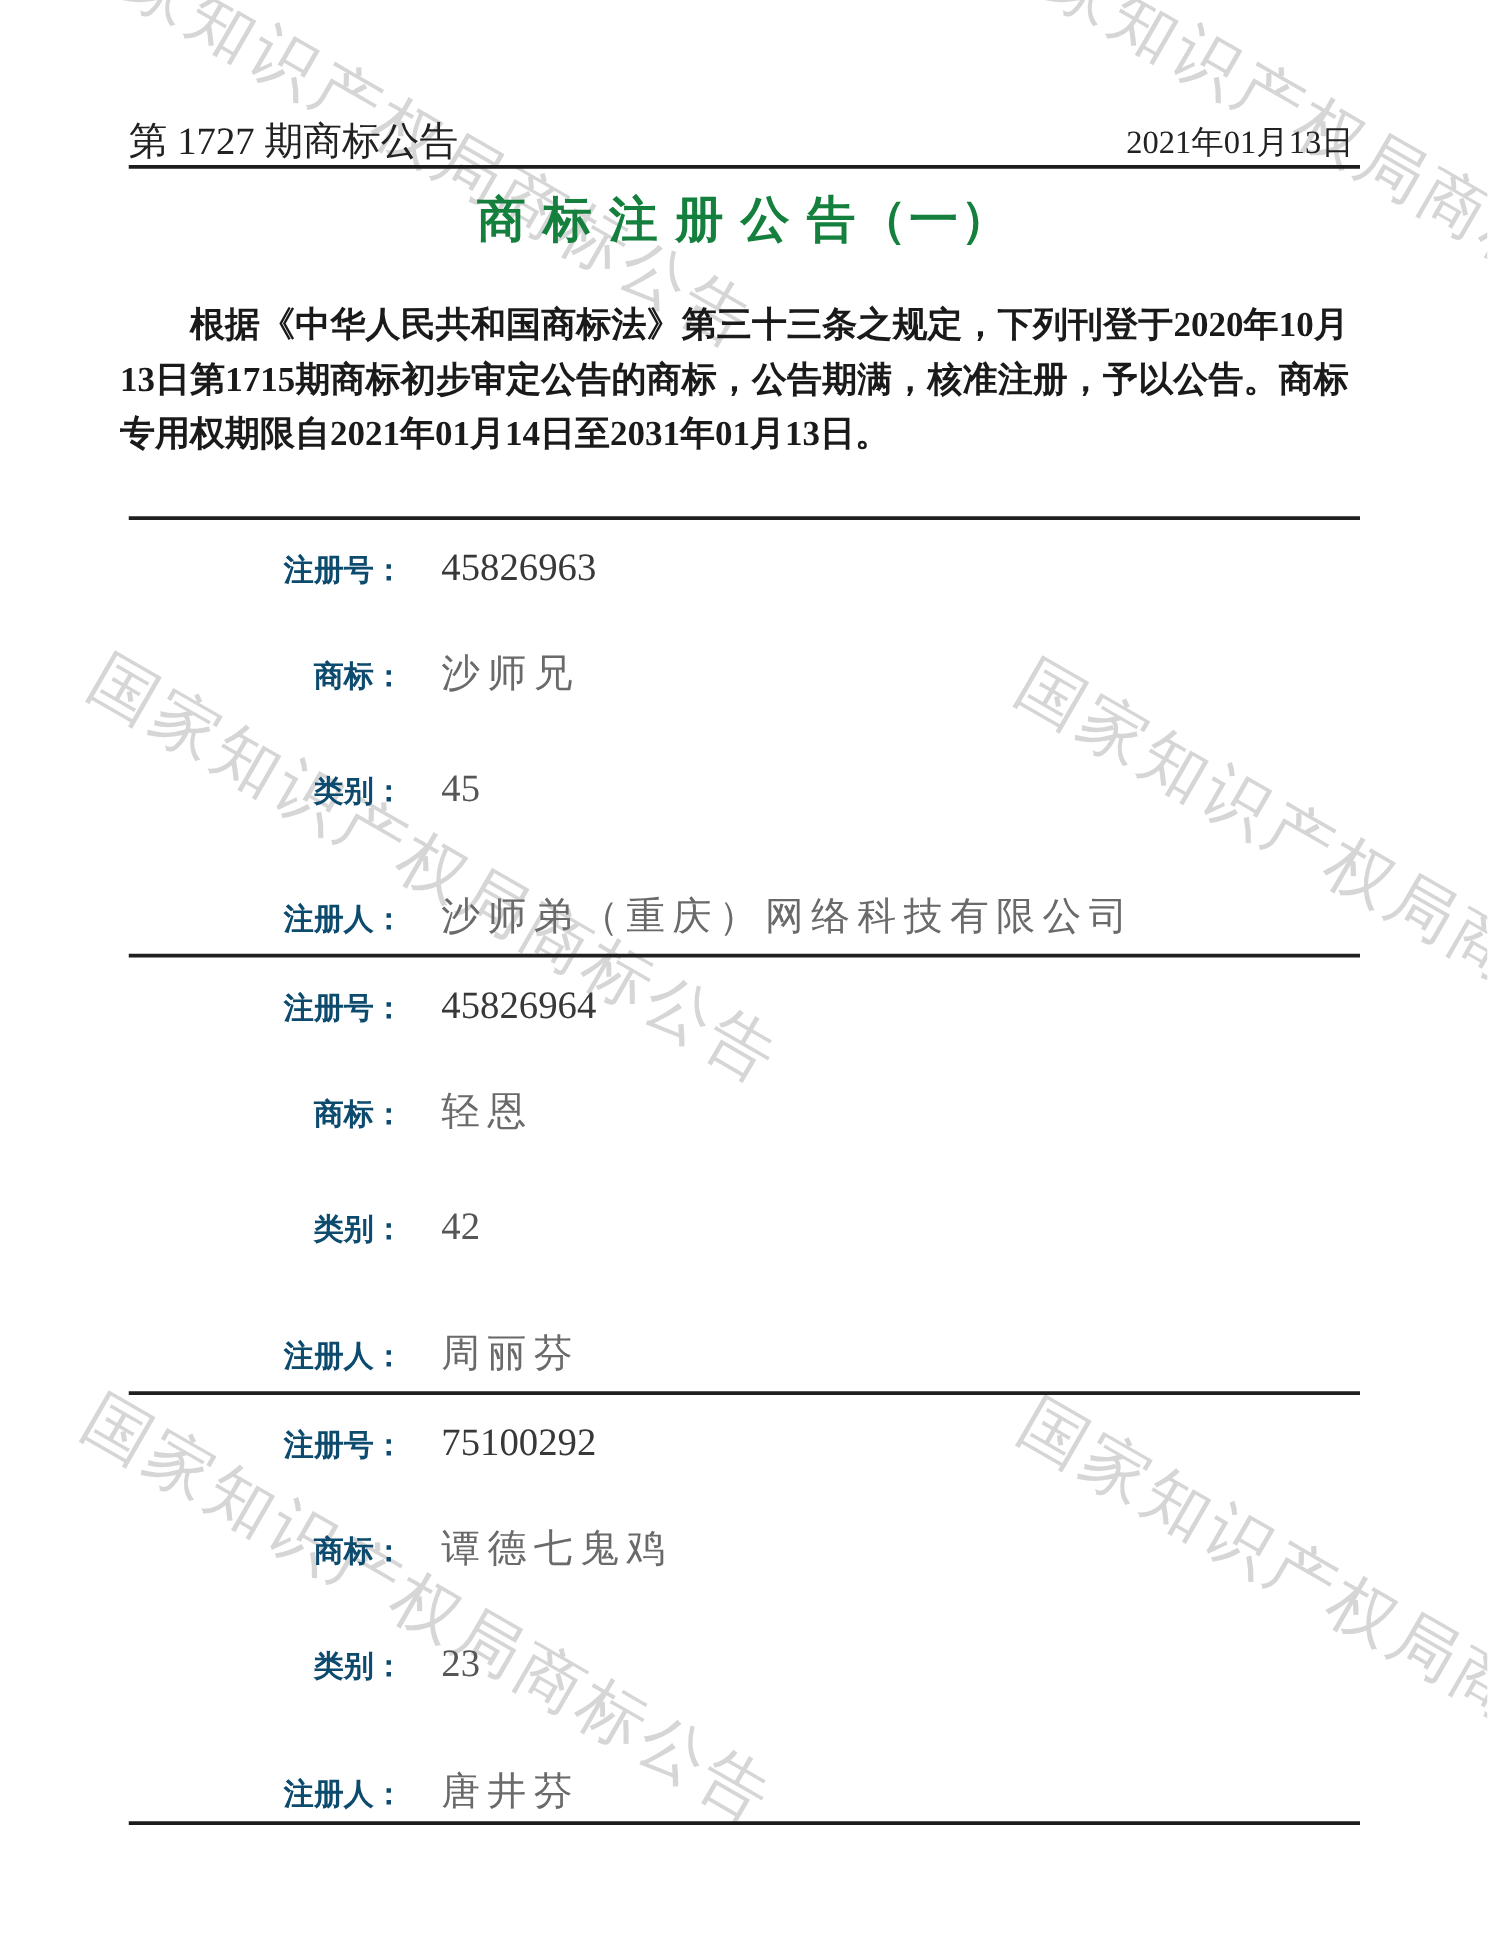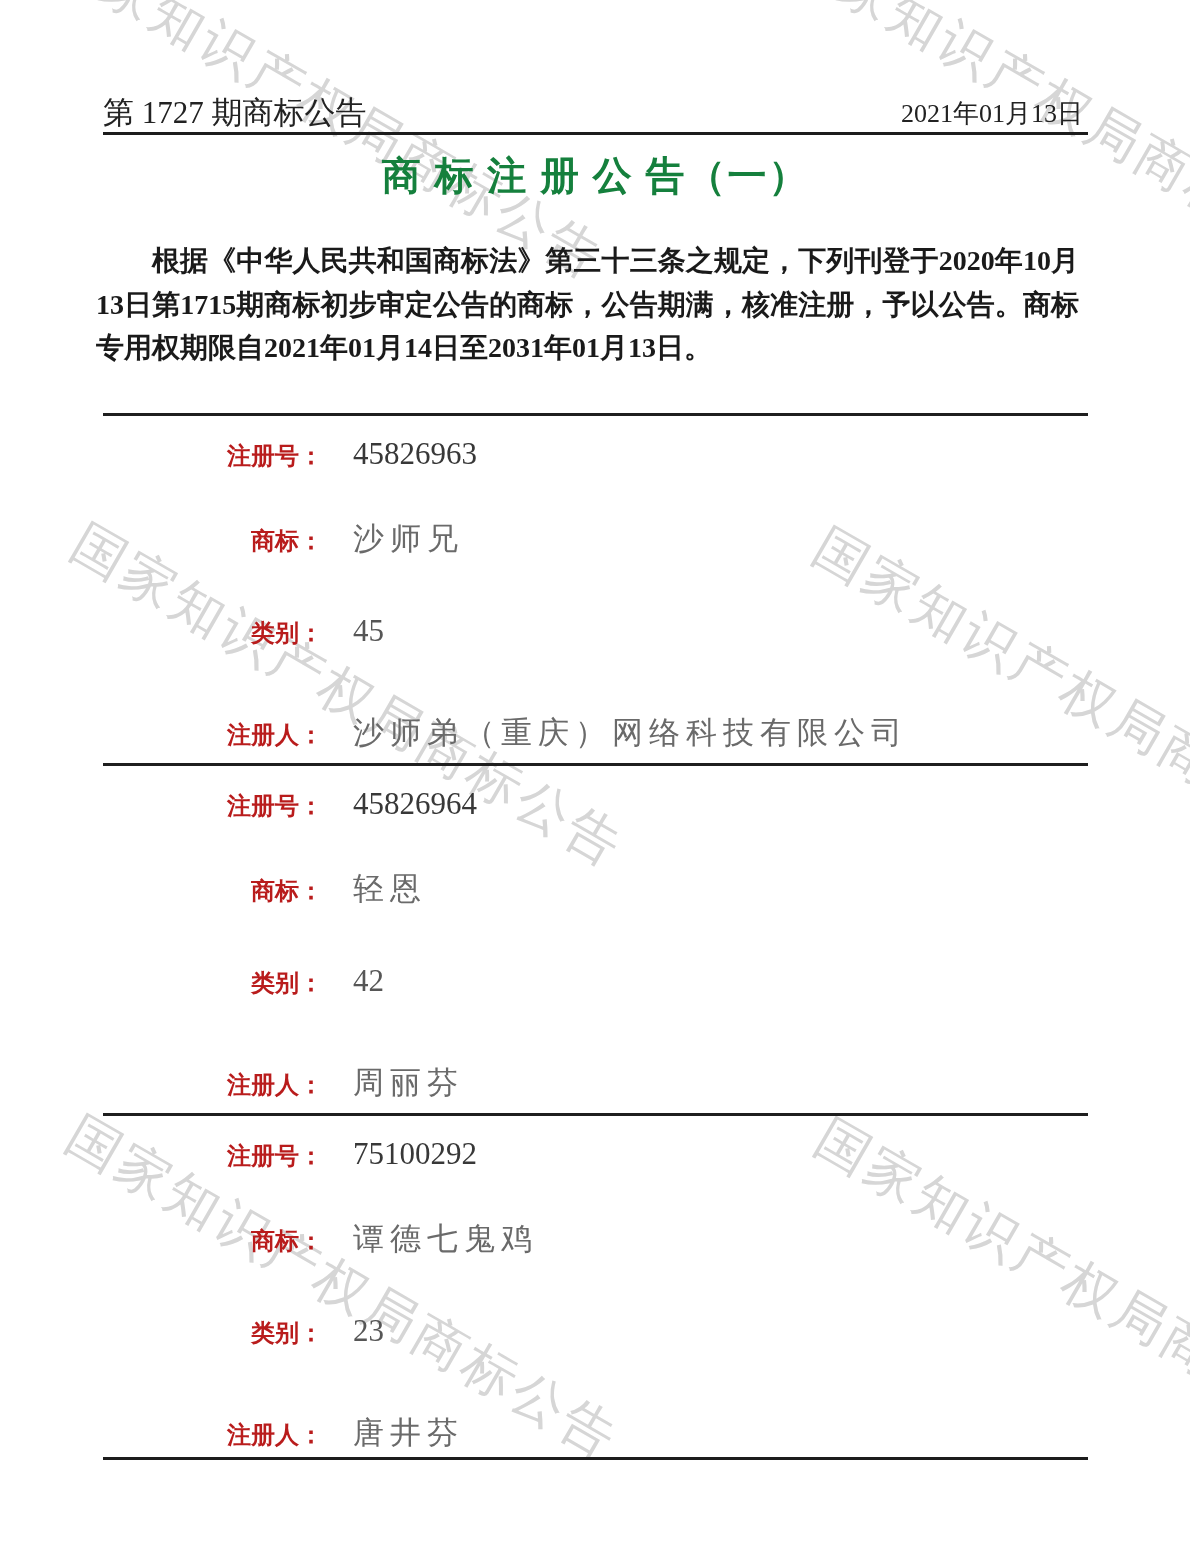--- a/index.html
+++ b/index.html
@@ -92,21 +92,21 @@
   .row-1 { top: 20px; }
   .row-2 { top: 102px; }
   .row-3 { top: 197px; }
   .row-4 { top: 252px; margin-top: 44px; }
   .lbl {
     display: inline-block;
     width: 220px;
     text-align: right;
     font-size: 24px;
     font-weight: bold;
-    color: #b91c1c;
+    color: #0c4a6e;
   }
   .val {
     margin-left: 30px;
     font-size: 31px;
     letter-spacing: 6px;
     color: #6a6a6a;
   }
   .val-num {
     letter-spacing: 0;
     color: #383838;

